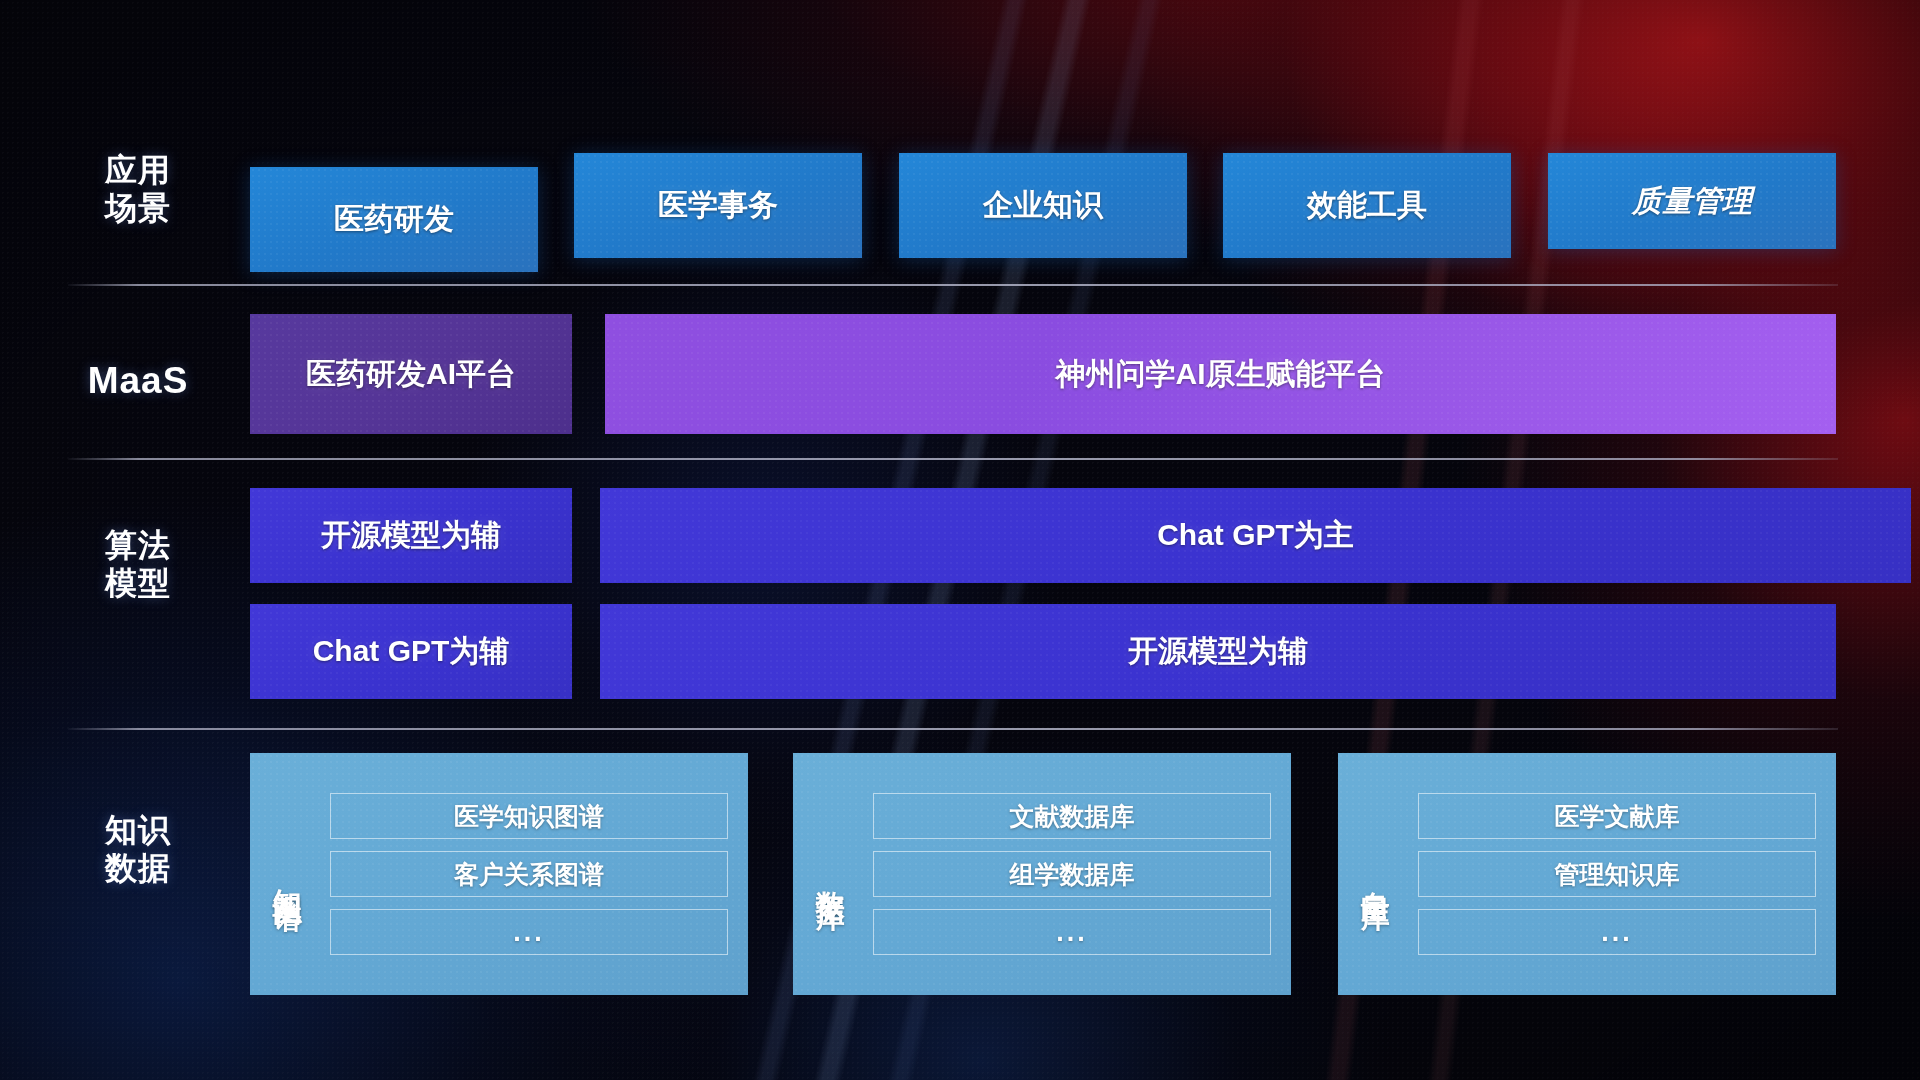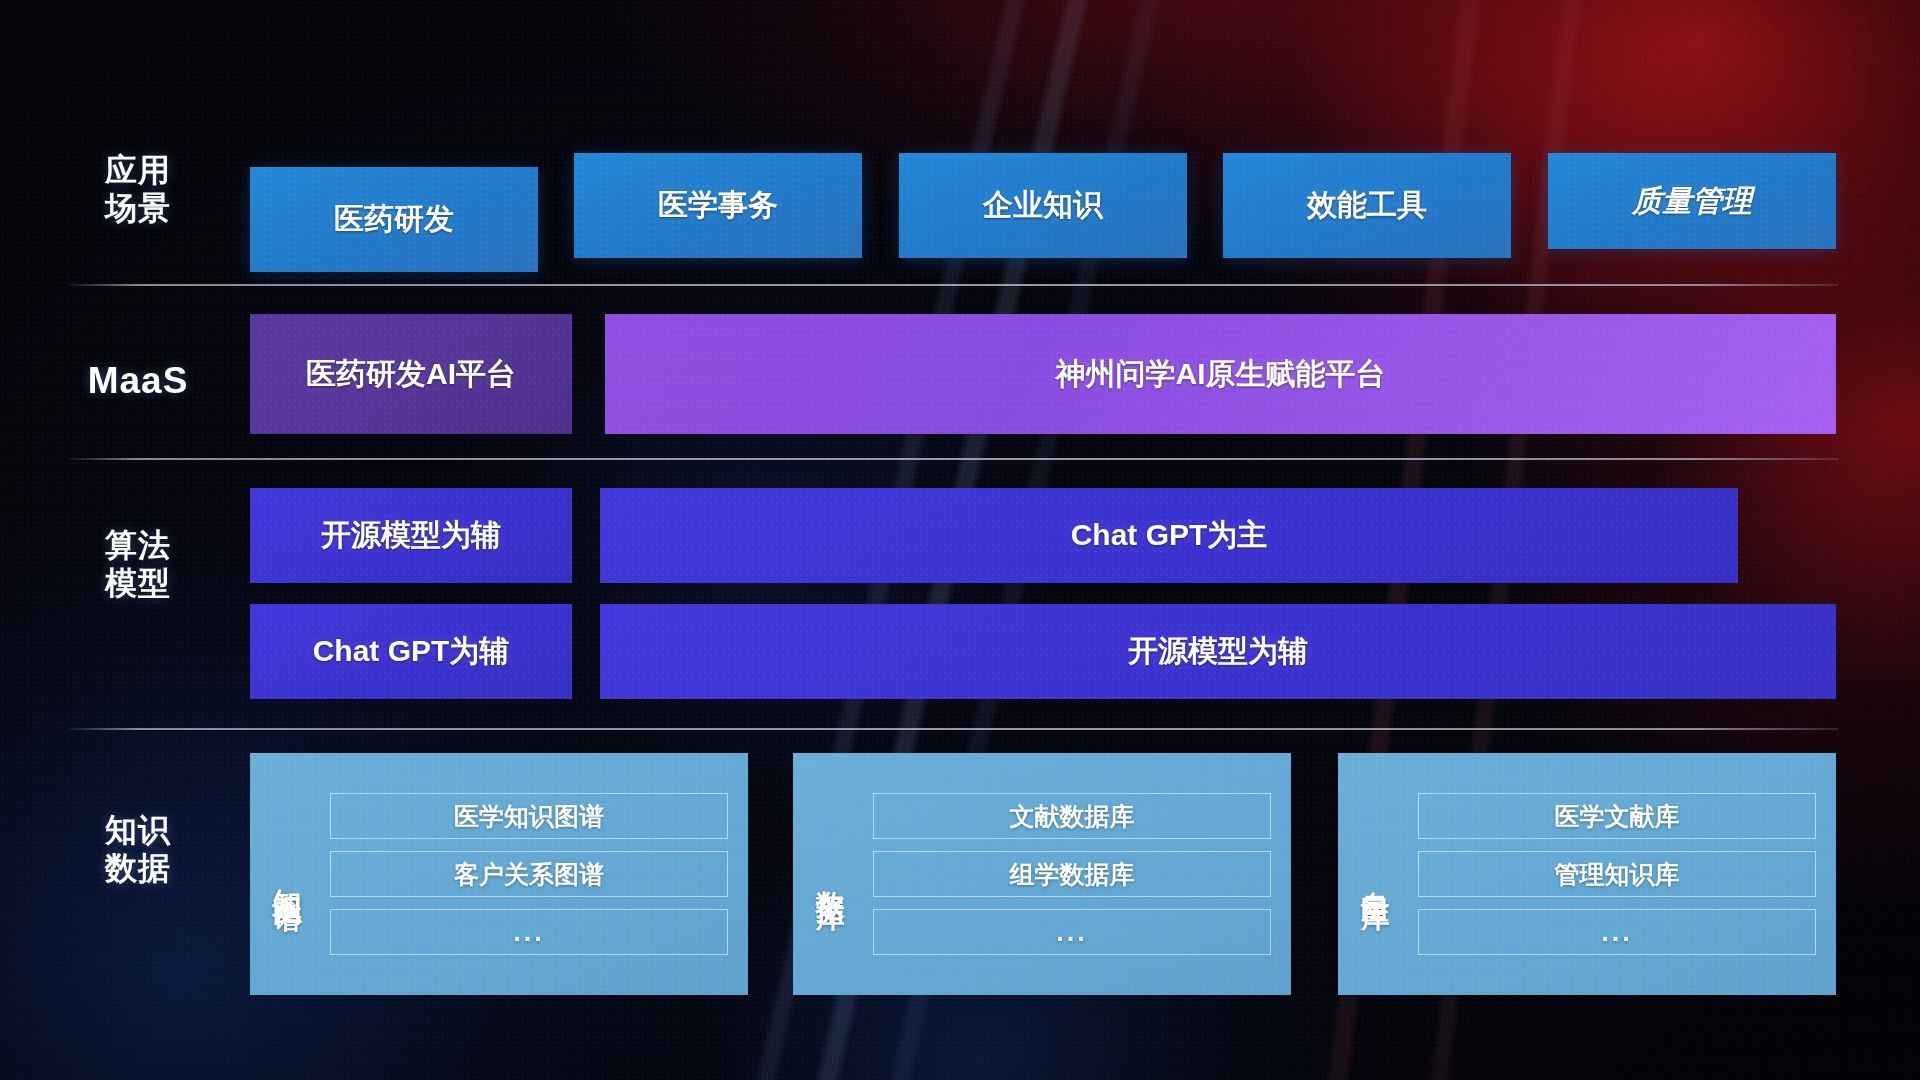--- a/index.html
+++ b/index.html
@@ -183,21 +183,21 @@
   <div class="rowlabel" style="top:505px;font-size:32px;">
     <div>
         <div>算法</div>
         <div>模型</div>
       </div>
   </div>
 
   <div class="cell algo-box" style="left:250px;top:466px;width:322px;height:95px;">
     <span class="txt">开源模型为辅</span>
   </div>
-  <div class="cell algo-box" style="left:600px;top:466px;width:1138px;height:95px;">
+  <div class="cell algo-box" style="left:600px;top:466px;width:1311px;height:95px;">
     <span class="txt">Chat GPT为主</span>
   </div>
   <div class="cell algo-box" style="left:250px;top:582px;width:322px;height:95px;">
     <span class="txt">Chat GPT为辅</span>
   </div>
   <div class="cell algo-box" style="left:600px;top:582px;width:1236px;height:95px;">
     <span class="txt">开源模型为辅</span>
   </div>
 
   <div class="divider" style="top:706px;"></div>

